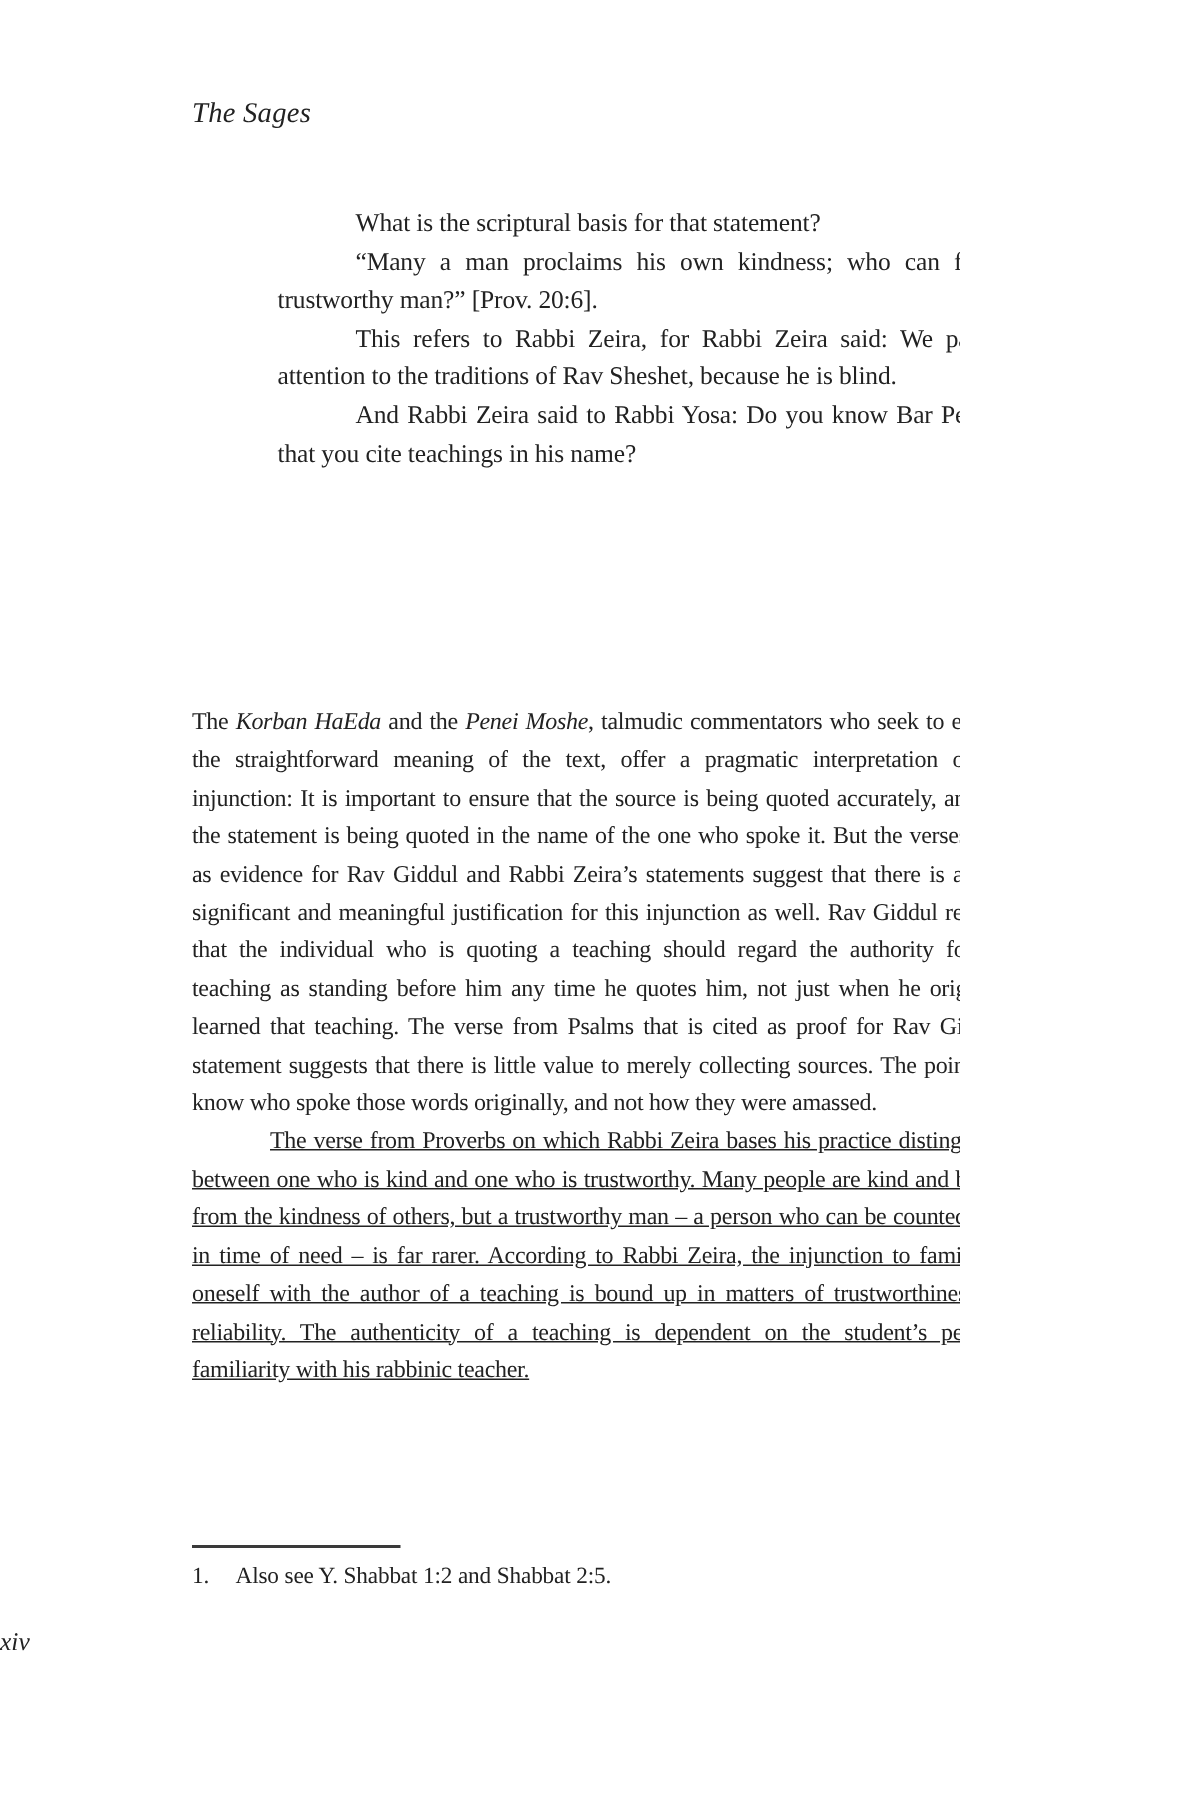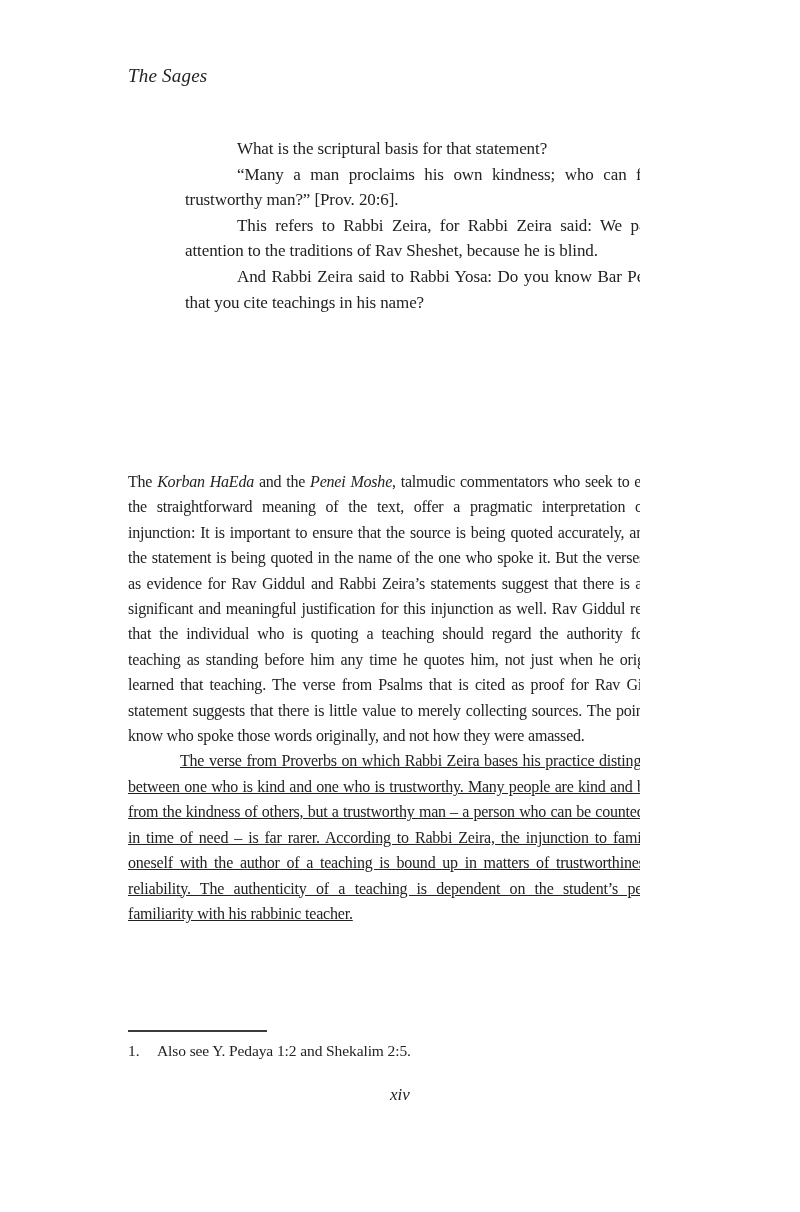--- a/index.html
+++ b/index.html
@@ -82,21 +82,21 @@
     letter-spacing: -0.1px;
   }
   .fn-num {
     flex: 0 0 29px;
   }
   .folio {
     position: absolute;
     left: 0;
     width: 800px;
     top: 1085px;
-    text-align: center;
+    text-align: left;
     font-style: italic;
     font-size: 17px;
   }
 </style>
 </head>
 <body>
 
 <div class="page">
 
   <div class="running-head">The Sages</div>
@@ -110,19 +110,19 @@
 
   <div class="body-block">
       <p><span>The </span><i>Korban HaEda</i><span> and the </span><i>Penei Moshe</i><span>, talmudic commentators who seek to explain the straightforward meaning of the text, offer a pragmatic interpretation of this injunction: It is important to ensure that the source is being quoted accurately, and that the statement is being quoted in the name of the one who spoke it. But the verses cited as evidence for Rav Giddul and Rabbi Zeira’s statements suggest that there is a more significant and meaningful justification for this injunction as well. Rav Giddul requires that the individual who is quoting a teaching should regard the authority for that teaching as standing before him any time he quotes him, not just when he originally learned that teaching. The verse from Psalms that is cited as proof for Rav Giddul’s statement suggests that there is little value to merely collecting sources. The point is to know who spoke those words originally, and not how they were amassed.</span></p>
       <p class="indent"><span>The verse from Proverbs on which Rabbi Zeira bases his practice distinguishes between one who is kind and one who is trustworthy. Many people are kind and benefit from the kindness of others, but a trustworthy man – a person who can be counted upon in time of need – is far rarer. According to Rabbi Zeira, the injunction to familiarize oneself with the author of a teaching is bound up in matters of trustworthiness and reliability. The authenticity of a teaching is dependent on the student’s personal familiarity with his rabbinic teacher.</span></p>
     </div>
 
   <div class="footnote-area">
     <div class="footnote-rule"></div>
     <div class="footnote-line">
       <span class="fn-num">1.</span>
-      <span class="fn-text">Also see Y. Pedaya 1:2 and Shekalim 2:5.</span>
+      <span class="fn-text">Also see Y. Shabbat 1:2 and Shabbat 2:5.</span>
     </div>
   </div>
 
   <div class="folio">xiv</div>
 
 </div>
 
 </body></html>

